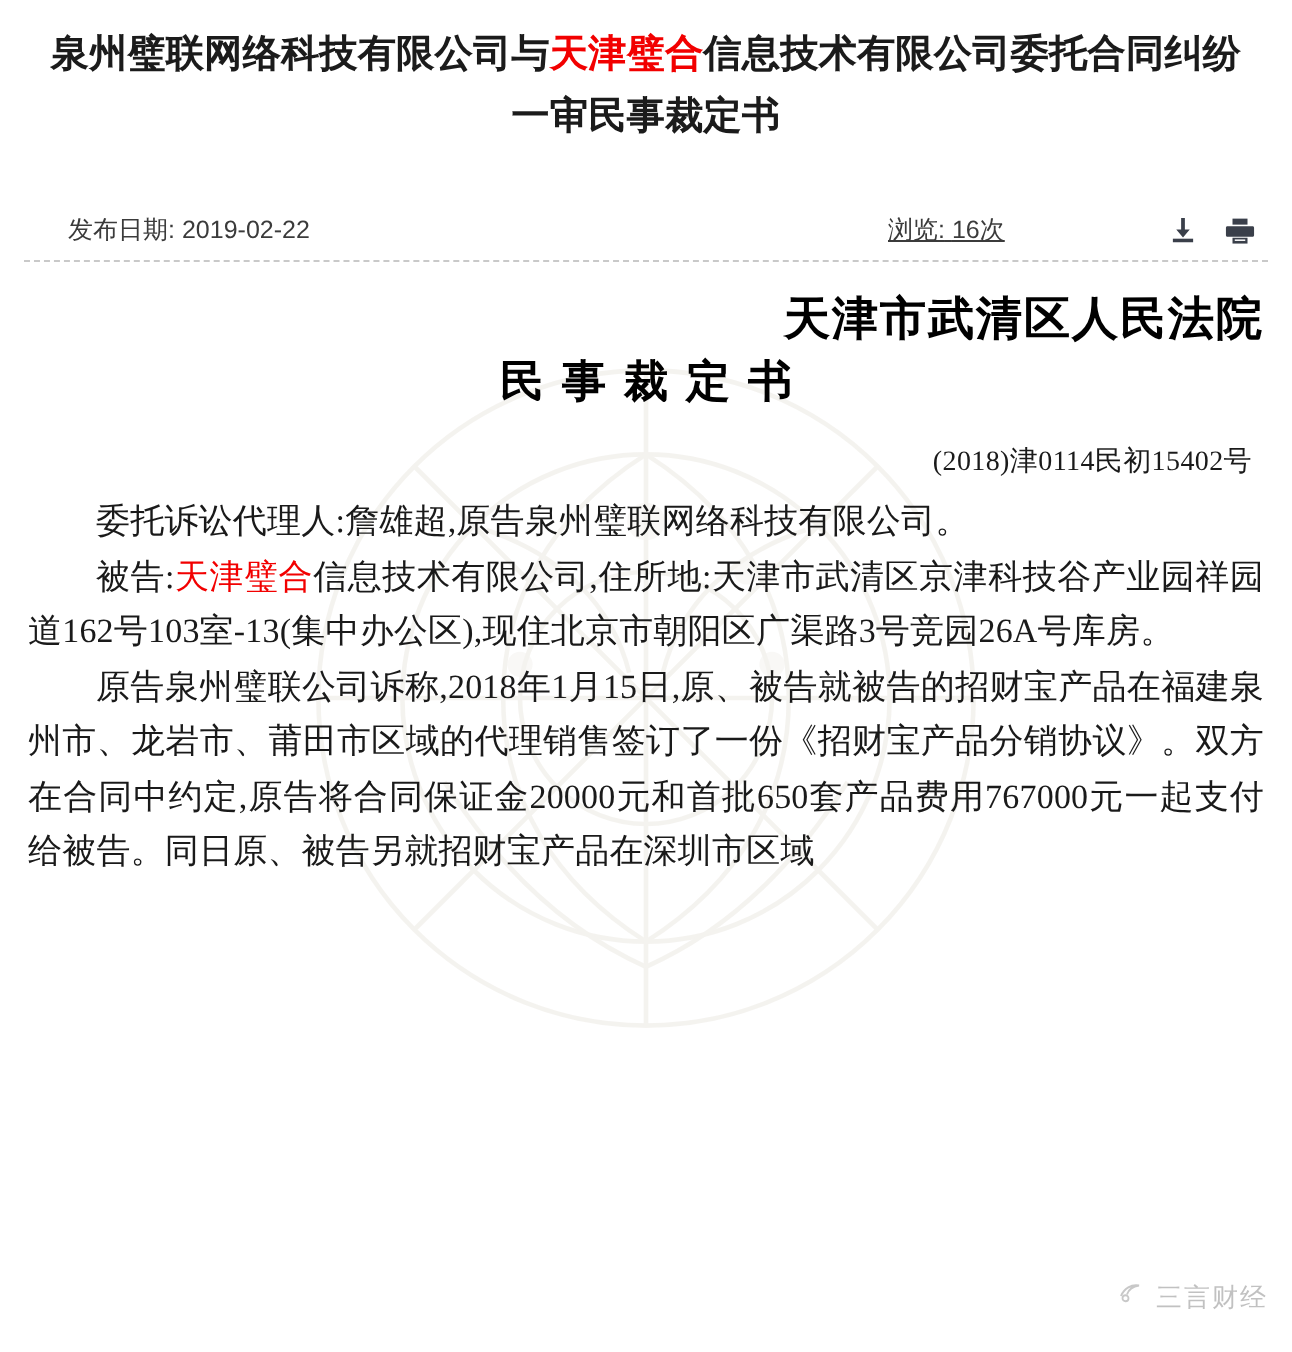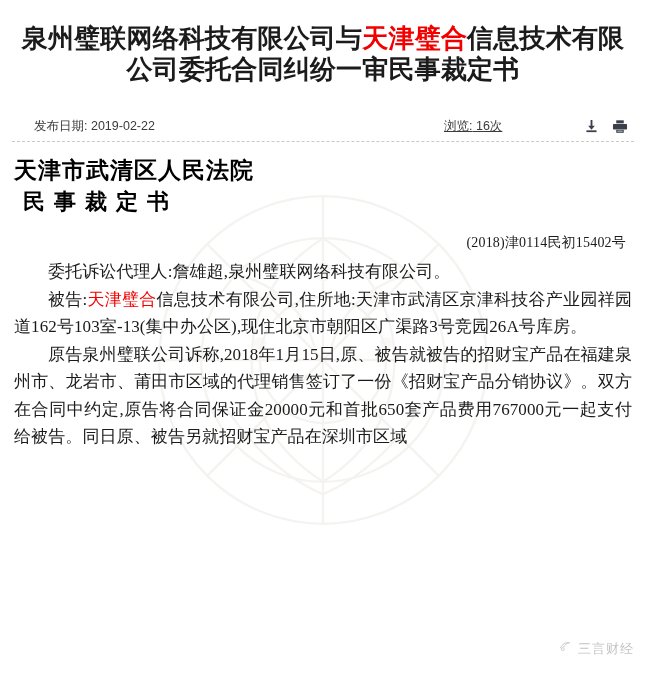--- a/index.html
+++ b/index.html
@@ -14,27 +14,26 @@
     overflow: hidden;
     font-family: "Liberation Serif", "DejaVu Serif", serif;
     color: #1a1a1a;
     position: relative;
   }
 
   
   .page-title {
     font-family: "Liberation Sans", "DejaVu Sans", sans-serif;
     font-weight: bold;
-    font-size: 26px;
+    font-size: 19px;
     line-height: 31px;
     text-align: center;
     color: #1b1b1b;
     padding: 12px 18px 0 18px;
     letter-spacing: 0.2px;
-    margin-top: 11px;
   }
   .page-title .hl { color: #f20000; }
 
   
   .meta-bar {
     position: relative;
     margin: 26px 12px 0 12px;
     height: 30px;
     display: flex;
     align-items: center;
@@ -78,29 +77,30 @@
     transform: translateX(-50%);
     width: 420px;
     height: 420px;
     opacity: 0.085;
     pointer-events: none;
     z-index: 0;
   }
   .doc > *:not(.emblem-wm) { position: relative; z-index: 1; }
 
   .court-name {
-    text-align: left;
+    text-align: right;
     font-family: "Liberation Serif", "DejaVu Serif", serif;
     font-weight: bold;
     font-size: 23px;
     line-height: 30px;
     letter-spacing: 1px;
     color: #000;
   }
   .doc-kind {
+    text-align: center;
     font-family: "Liberation Serif", "DejaVu Serif", serif;
     font-weight: bold;
     font-size: 22px;
     line-height: 32px;
     letter-spacing: 9px;
     padding-left: 9px;
     color: #000;
   }
   .case-no {
     text-align: right;
@@ -195,21 +195,21 @@
       <circle cx="70" cy="92" r="3"></circle>
       <circle cx="130" cy="92" r="3"></circle>
     </g>
   </svg>
 
   <div class="court-name">天津市武清区人民法院</div>
   <div class="doc-kind">民事裁定书</div>
   <div class="case-no">(2018)津0114民初15402号</div>
 
   <div id="paragraphs">
-      <p class="para indent"><span>委托诉讼代理人:詹雄超,泉州璧联网络科技有限公司。</span></p>
+      <p class="para indent"><span>委托诉讼代理人:詹雄超,原告泉州璧联网络科技有限公司。</span></p>
       <p class="para indent"><span>被告:</span><span class="hl">天津璧合</span><span>信息技术有限公司,住所地:天津市武清区京津科技谷产业园祥园道162号103室-13(集中办公区),现住北京市朝阳区广渠路3号竞园26A号库房。</span></p>
       <p class="para indent"><span>原告泉州璧联公司诉称,2018年1月15日,原、被告就被告的招财宝产品在福建泉州市、龙岩市、莆田市区域的代理销售签订了一份《招财宝产品分销协议》。双方在合同中约定,原告将合同保证金20000元和首批650套产品费用767000元一起支付给被告。同日原、被告另就招财宝产品在深圳市区域</span></p>
     </div>
 </div>
 
 <div class="source-wm">
   <svg width="15" height="13" viewBox="0 0 20 16" aria-hidden="true">
     <path d="M2 10c2-5 7-8 12-7-4 .5-7 3-8 6" fill="none" stroke="#7d7d7d" stroke-width="1.3"></path>
     <circle cx="5" cy="11.5" r="2" fill="none" stroke="#7d7d7d" stroke-width="1.2"></circle>
   </svg>

